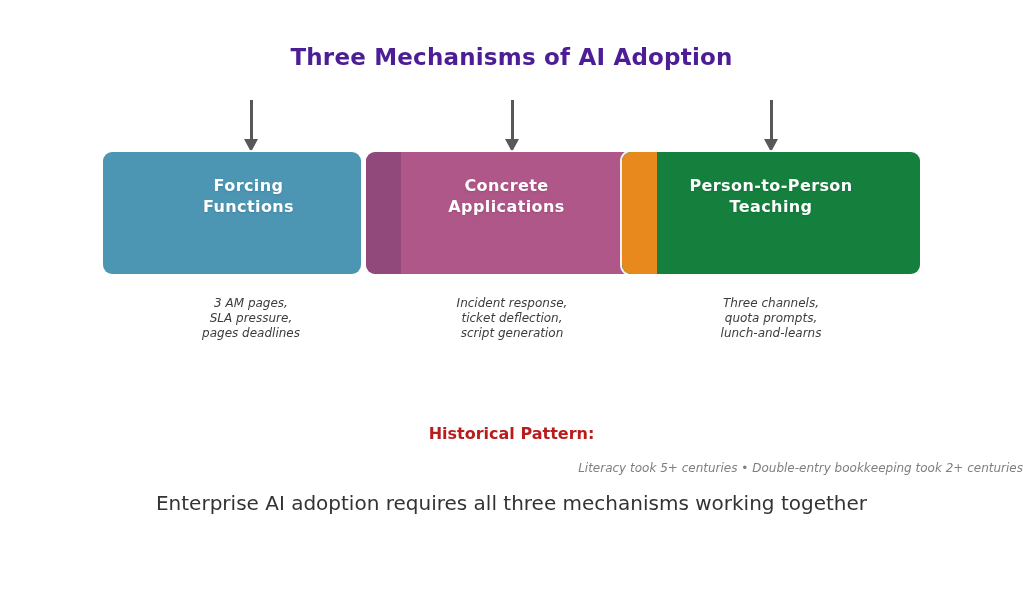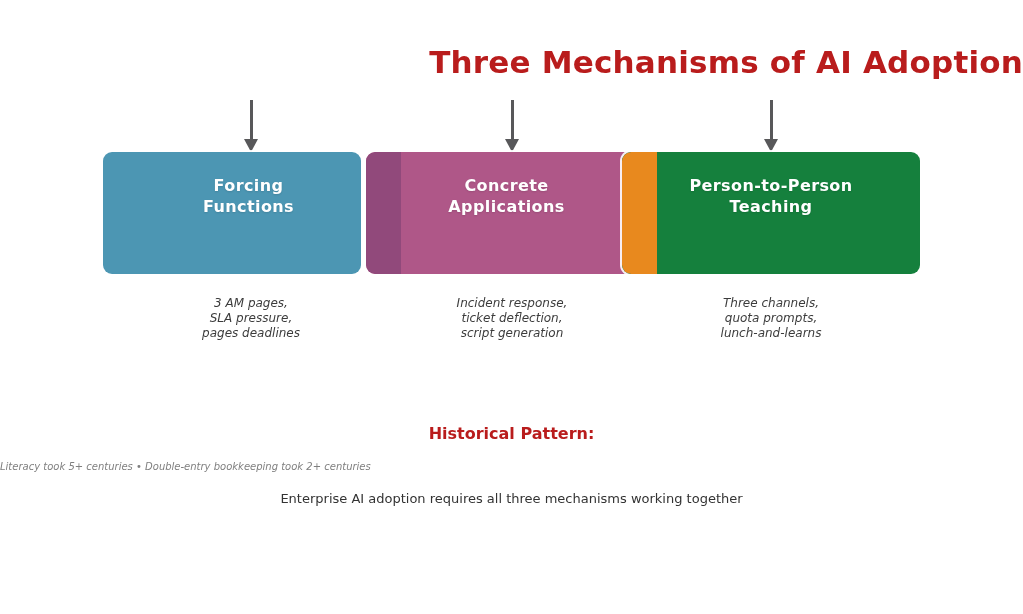--- a/index.html
+++ b/index.html
@@ -9,24 +9,24 @@
     height: 614px;
     background: #ffffff;
     font-family: "DejaVu Sans", sans-serif;
     overflow: hidden;
   }
   .title {
     position: absolute;
     top: 44px;
     left: 0;
     width: 100%;
-    text-align: right;
-    font-size: 31px;
+    text-align: center;
+    font-size: 23px;
     font-weight: bold;
-    color: #b91c1c;
+    color: #4c1d95;
     letter-spacing: 0.2px;
   }
   .arrow {
     position: absolute;
     top: 100px;
     transform: translateX(-50%);
     display: flex;
     flex-direction: column;
     align-items: center;
   }
@@ -92,31 +92,31 @@
     left: 0; width: 100%;
     text-align: center;
     font-size: 16px;
     font-weight: bold;
     color: #b91c1c;
   }
   .hist-comparison {
     position: absolute;
     top: 461px;
     left: 0; width: 100%;
-    text-align: left;
-    font-size: 10px;
+    text-align: right;
+    font-size: 12px;
     font-style: italic;
     color: #7f7f7f;
   }
   .hist-conclusion {
     position: absolute;
     top: 491px;
     left: 0; width: 100%;
     text-align: center;
-    font-size: 13px;
+    font-size: 20px;
     color: #333333;
   }
 </style>
 </head>
 <body>
 
 <div class="canvas">
 
   <div class="title">Three Mechanisms of AI Adoption</div>
 

